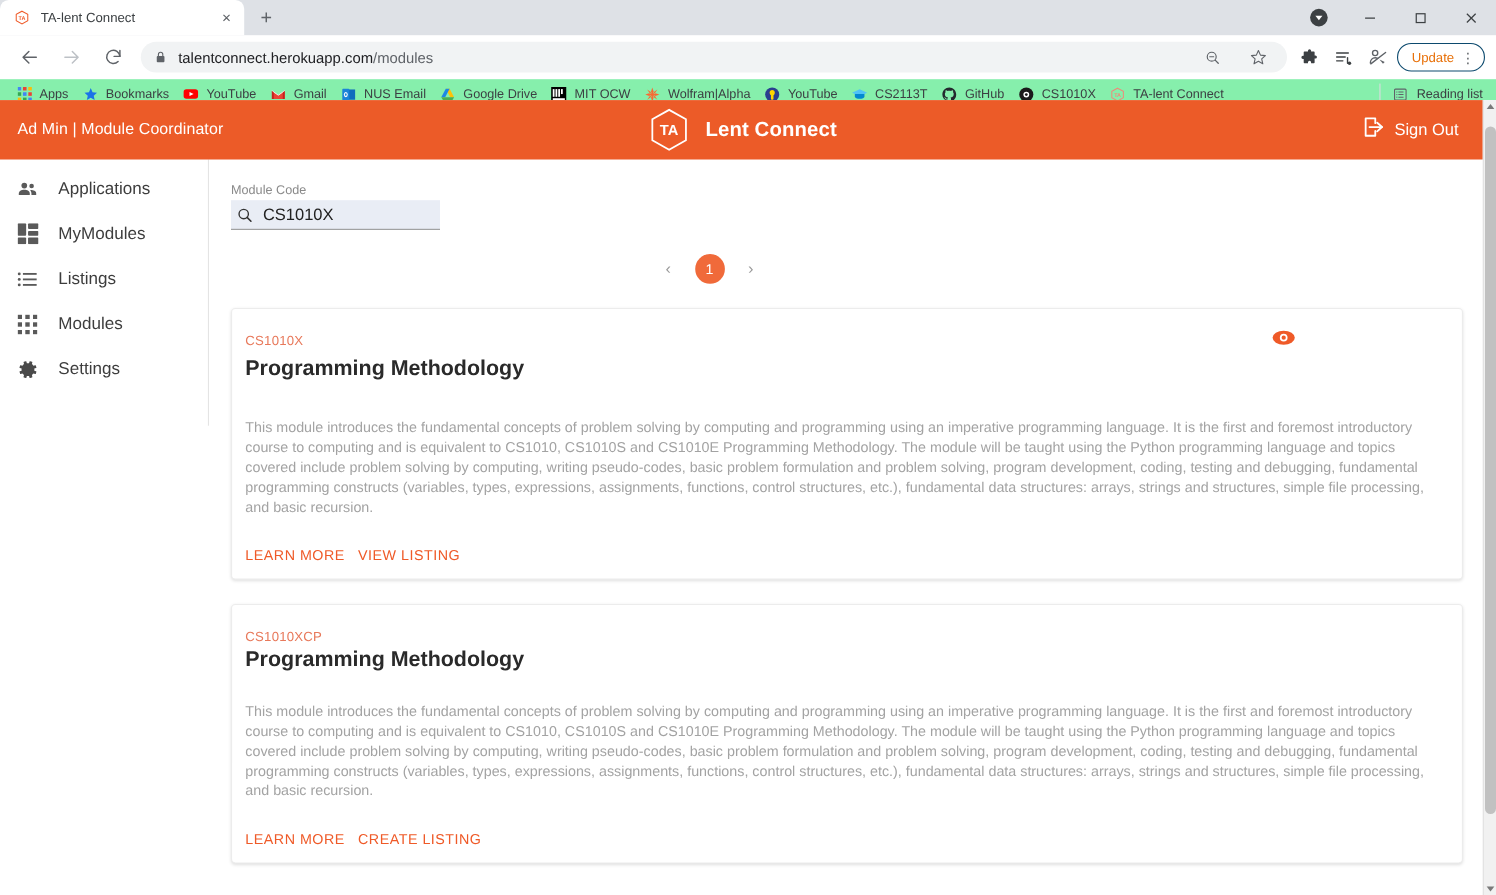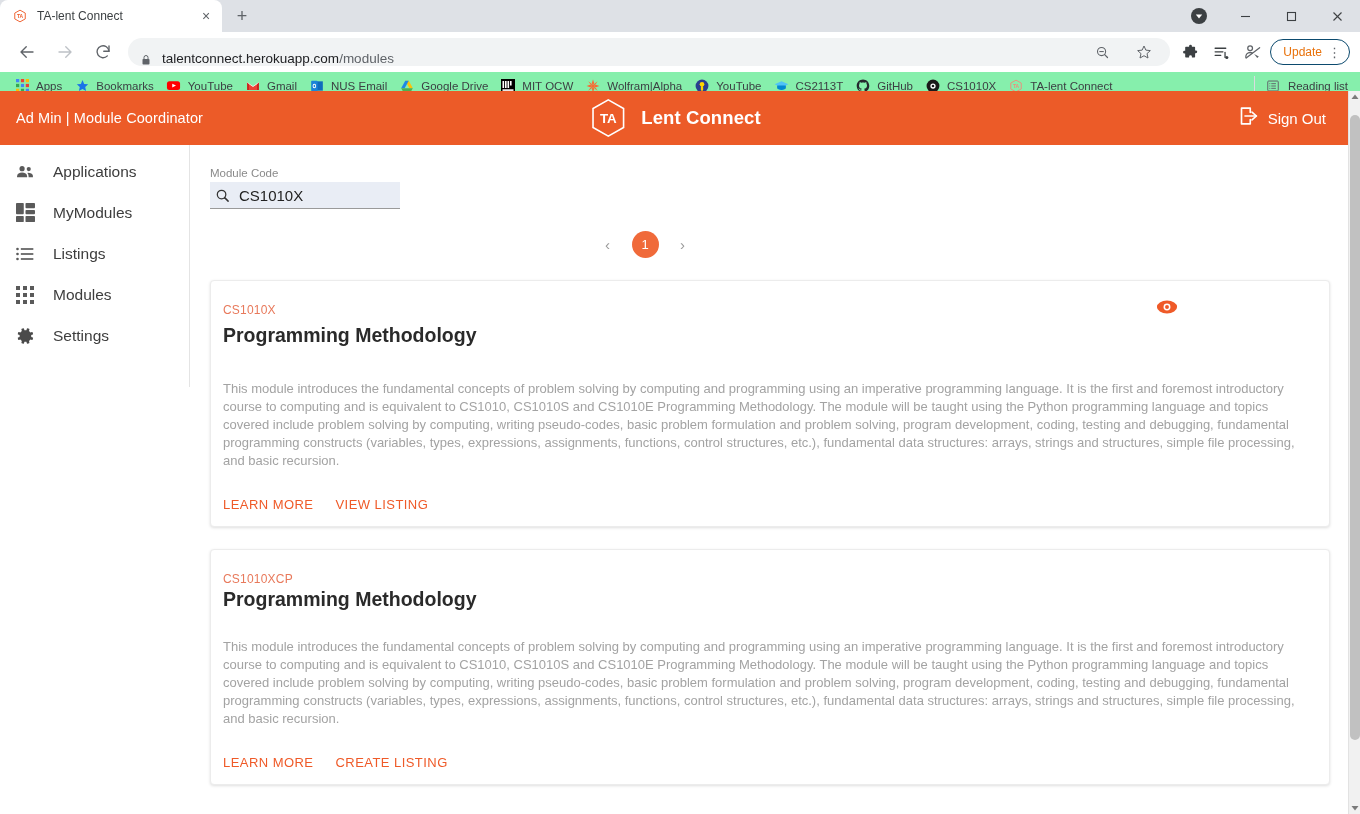--- a/index.html
+++ b/index.html
@@ -57,21 +57,21 @@
     height: 40px; background: #fff; display: flex; align-items: center;
     padding: 0 8px;
   }
   .navbtn {
     width: 28px; height: 28px; margin: 0 5px; display: flex;
     align-items: center; justify-content: center; color: #5f6368;
   }
   .navbtn.disabled { color: #bdc1c6; }
   .omnibox {
     flex: 1; height: 28px; background: #f1f3f4; border-radius: 14px;
-    display: flex; align-items: flex-end; padding: 0 12px; margin: 0 6px;
+    display: flex; align-items: center; padding: 0 12px; margin: 0 6px;
     min-width: 0;
   }
   .lock { margin-right: 10px; display:flex; align-items:center; }
   .url { font-size: 13.5px; color: #202124; white-space: nowrap; }
   .url .host { color: #202124; }
   .url .path { color: #5f6368; }
   .omnibox-right { display: flex; align-items: center; margin-left: auto; gap: 14px; padding-left: 10px;}
   .tbicons { display: flex; align-items: center; gap: 3px; }
   .tbicon { width: 28px; height: 28px; display:flex; align-items:center; justify-content:center; color:#5f6368; }
   .update-pill {
@@ -164,21 +164,21 @@
   }
   .card-inner { padding-left: 0; }
   .card-code { font-size: 12px; color: #e8795b; letter-spacing: .2px; }
   .card-title { font-size: 19.5px; font-weight: bold; color: #2a2a2a; margin-top: 7px; }
   .card.compact .card-title { margin-top: 2px; }
   .card-desc {
     font-size: 13px; color: #a3a3a3; line-height: 18px; margin-top: 33px;
     max-width: 1098px;
   }
   .card.compact .card-desc { margin-top: 27px; }
-  .card-actions { display: flex; gap: 22px; margin-top: 27px; }
+  .card-actions { display: flex; gap: 12px; margin-top: 27px; }
   .card-link {
     font-size: 13px; color: #ef5a28; letter-spacing: .45px; font-weight: normal;
   }
   .eye-btn {
     position: absolute; right: 150px; top: 14px;
     width: 24px; height: 24px; display:flex; align-items:center; justify-content:center;
   }
 
   
   .scrollbar {

